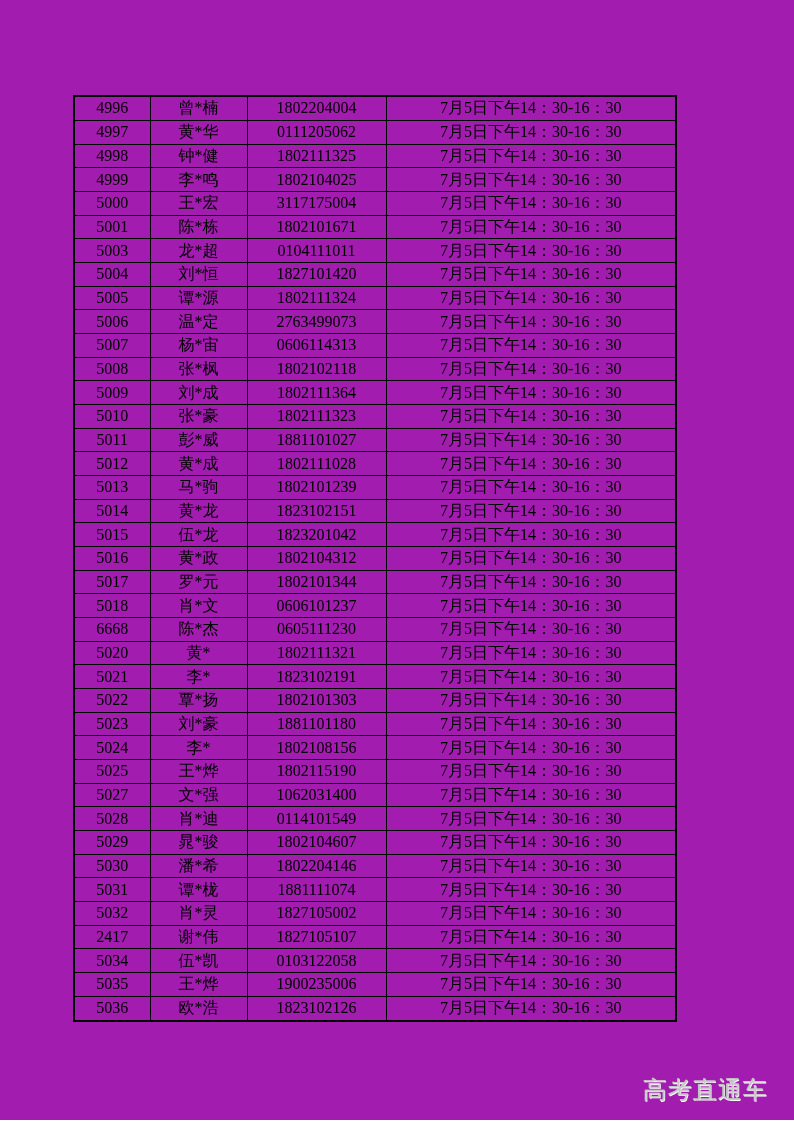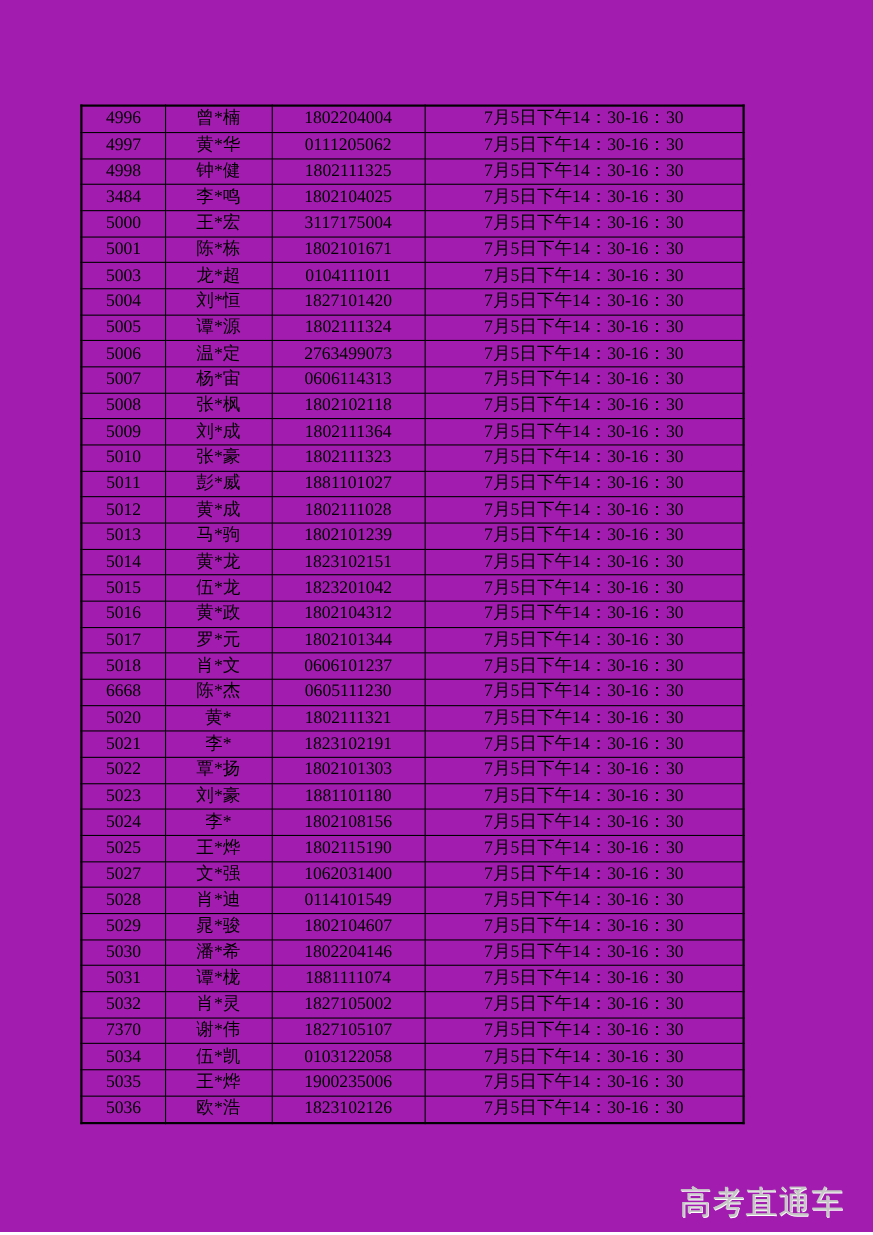--- a/index.html
+++ b/index.html
@@ -38,21 +38,21 @@
     color: #000000;
   }
   col.c-serial  { width: 76px; }
   col.c-name    { width: 97px; }
   col.c-id      { width: 139px; }
   col.c-session { width: 290px; }
   .watermark {
     position: absolute;
     right: 26px;
     top: 1074px;
-    font-size: 29px;
+    font-size: 24px;
     letter-spacing: 1px;
     color: #c7c7c7;
     text-shadow: 0.5px 0.5px 0 #ffffff, -0.5px -0.5px 0 #b5b5b5;
     font-family: "Liberation Serif", "DejaVu Serif", serif;
   }
 </style>
 </head>
 <body>
 
 <div class="page">
@@ -77,21 +77,21 @@
           <td>0111205062</td>
           <td>7月5日下午14：30-16：30</td>
         </tr>
         <tr>
           <td>4998</td>
           <td>钟*健</td>
           <td>1802111325</td>
           <td>7月5日下午14：30-16：30</td>
         </tr>
         <tr>
-          <td>3484</td>
+          <td>4999</td>
           <td>李*鸣</td>
           <td>1802104025</td>
           <td>7月5日下午14：30-16：30</td>
         </tr>
         <tr>
           <td>5000</td>
           <td>王*宏</td>
           <td>3117175004</td>
           <td>7月5日下午14：30-16：30</td>
         </tr>
@@ -269,21 +269,21 @@
           <td>1881111074</td>
           <td>7月5日下午14：30-16：30</td>
         </tr>
         <tr>
           <td>5032</td>
           <td>肖*灵</td>
           <td>1827105002</td>
           <td>7月5日下午14：30-16：30</td>
         </tr>
         <tr>
-          <td>7370</td>
+          <td>2417</td>
           <td>谢*伟</td>
           <td>1827105107</td>
           <td>7月5日下午14：30-16：30</td>
         </tr>
         <tr>
           <td>5034</td>
           <td>伍*凯</td>
           <td>0103122058</td>
           <td>7月5日下午14：30-16：30</td>
         </tr>

